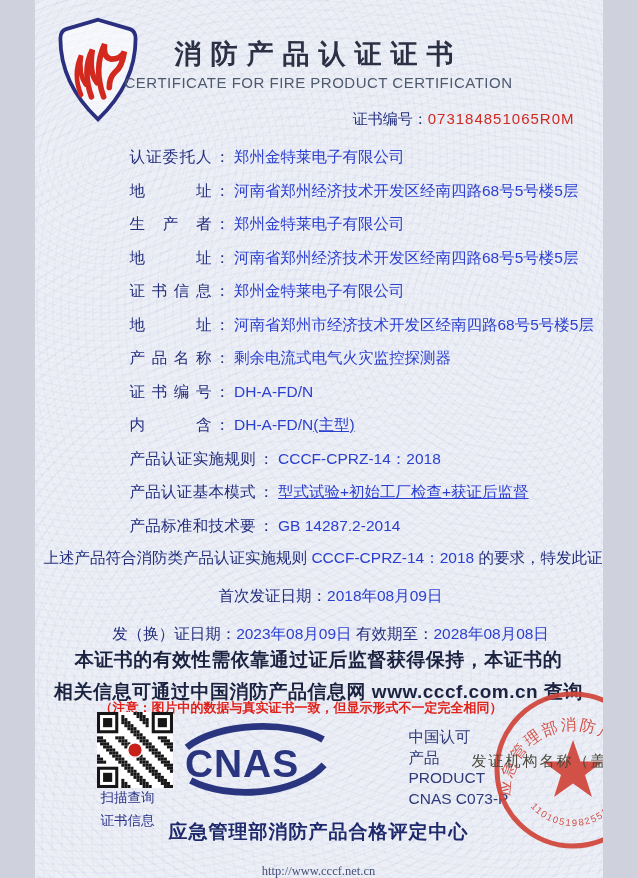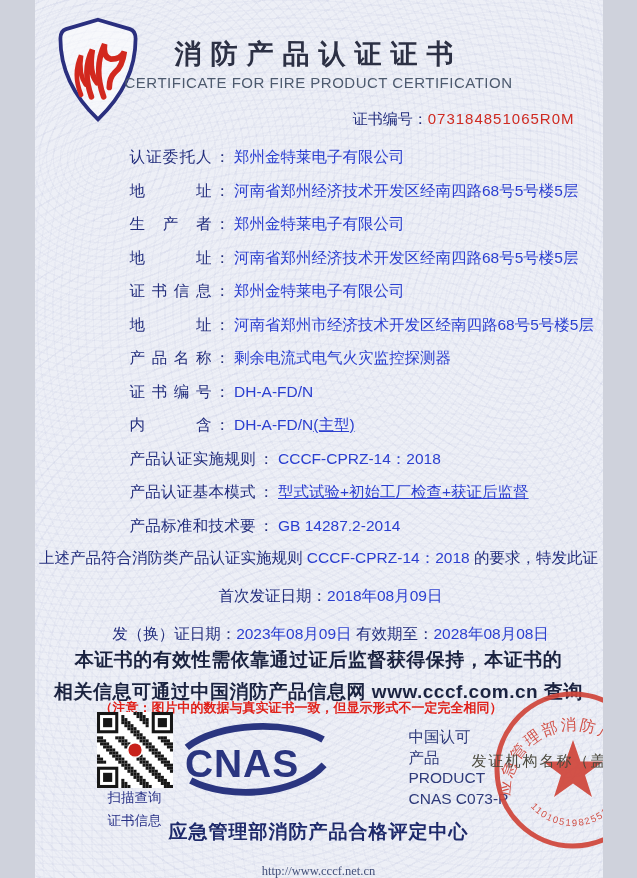--- a/index.html
+++ b/index.html
@@ -27,36 +27,36 @@
   
   .fields{left:95px;top:146px;right:30px;position:absolute;}
   .frow{margin-bottom:12.5px;line-height:21px;font-size:15.5px;white-space:nowrap;}
   .flabel{display:inline-block;width:82px;color:#232e7d;text-align:justify;text-align-last:justify;text-justify:inter-character;vertical-align:bottom;}
   .flabel.wide{width:126px;}
   .fcolon{color:#232e7d;margin:0 4px 0 3px;}
   .fvalue{color:#2b3fd0;}
   .fvalue .u, .fvalue.u{text-decoration:underline;text-align:right;}
 
   
-  .statement{top:548px;font-size:15.5px;color:#232e7d;}
+  .statement{top:548px;font-size:15.5px;color:#232e7d;text-align:right;}
   .statement .hl{color:#2b3fd0;}
   .dateline{font-size:15.5px;color:#232e7d;padding-left:12px;}
   .dateline .dv{color:#2b3fd0;}
   .first-issue{top:586px;}
   .reissue{top:624px;}
 
   
   .notice{font-size:19px;font-weight:bold;color:#1b2340;letter-spacing:.5px;}
   .notice1{top:647px;}
   .notice2{top:679px;}
   .rednote{left:65px;top:699px;font-size:13px;font-weight:bold;color:#e0211a;white-space:nowrap;}
 
   
   .qr{left:62px;top:712px;width:76px;height:76px;}
-  .qr-cap{left:50px;width:100px;text-align:center;font-size:13.5px;color:#273086;position:absolute;}
+  .qr-cap{left:43px;width:100px;text-align:center;font-size:13.5px;color:#273086;position:absolute;}
   .qr-cap1{top:789px;}
   .qr-cap2{top:812px;}
   .cnas-logo{left:146px;top:722px;width:146px;height:74px;}
   .cnas-text{left:374px;top:727px;font-size:15.5px;line-height:20.5px;color:#2e3a7a;}
   .seal{left:452px;top:686px;width:172px;height:168px;opacity:.92;}
   .seal-overlay{left:437px;top:752px;font-family:"Liberation Serif","DejaVu Serif",serif;font-size:15px;letter-spacing:2px;color:#49483c;white-space:nowrap;}
 
   
   .org-name{top:819px;font-size:19px;font-weight:bold;color:#1e2a6b;letter-spacing:1px;}
   .address{top:847px;font-family:"Liberation Serif","DejaVu Serif",serif;font-size:13.5px;color:#44507a;}

